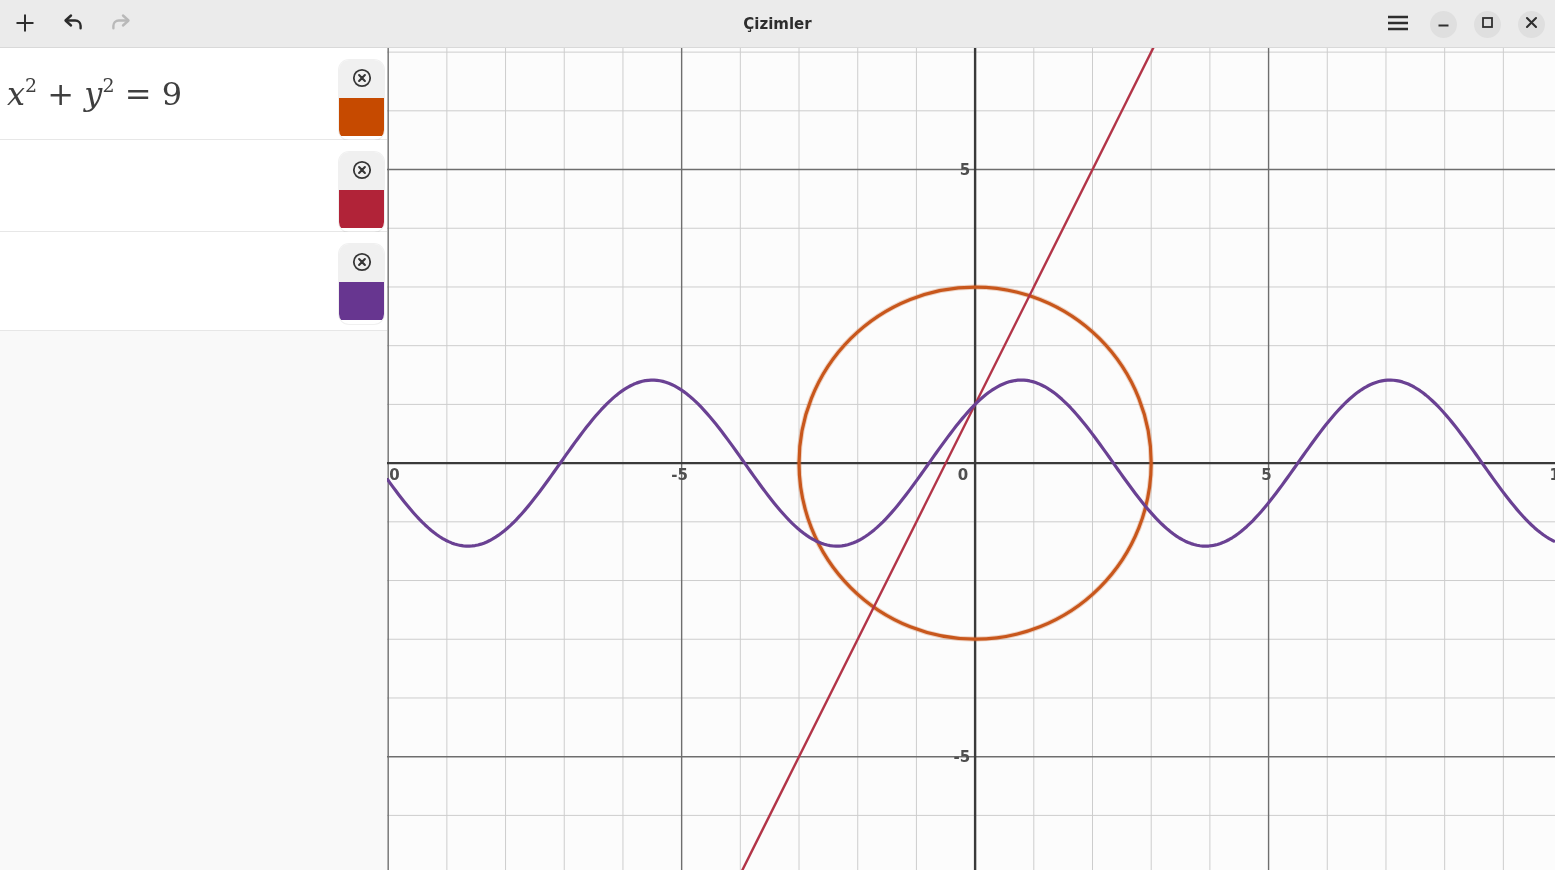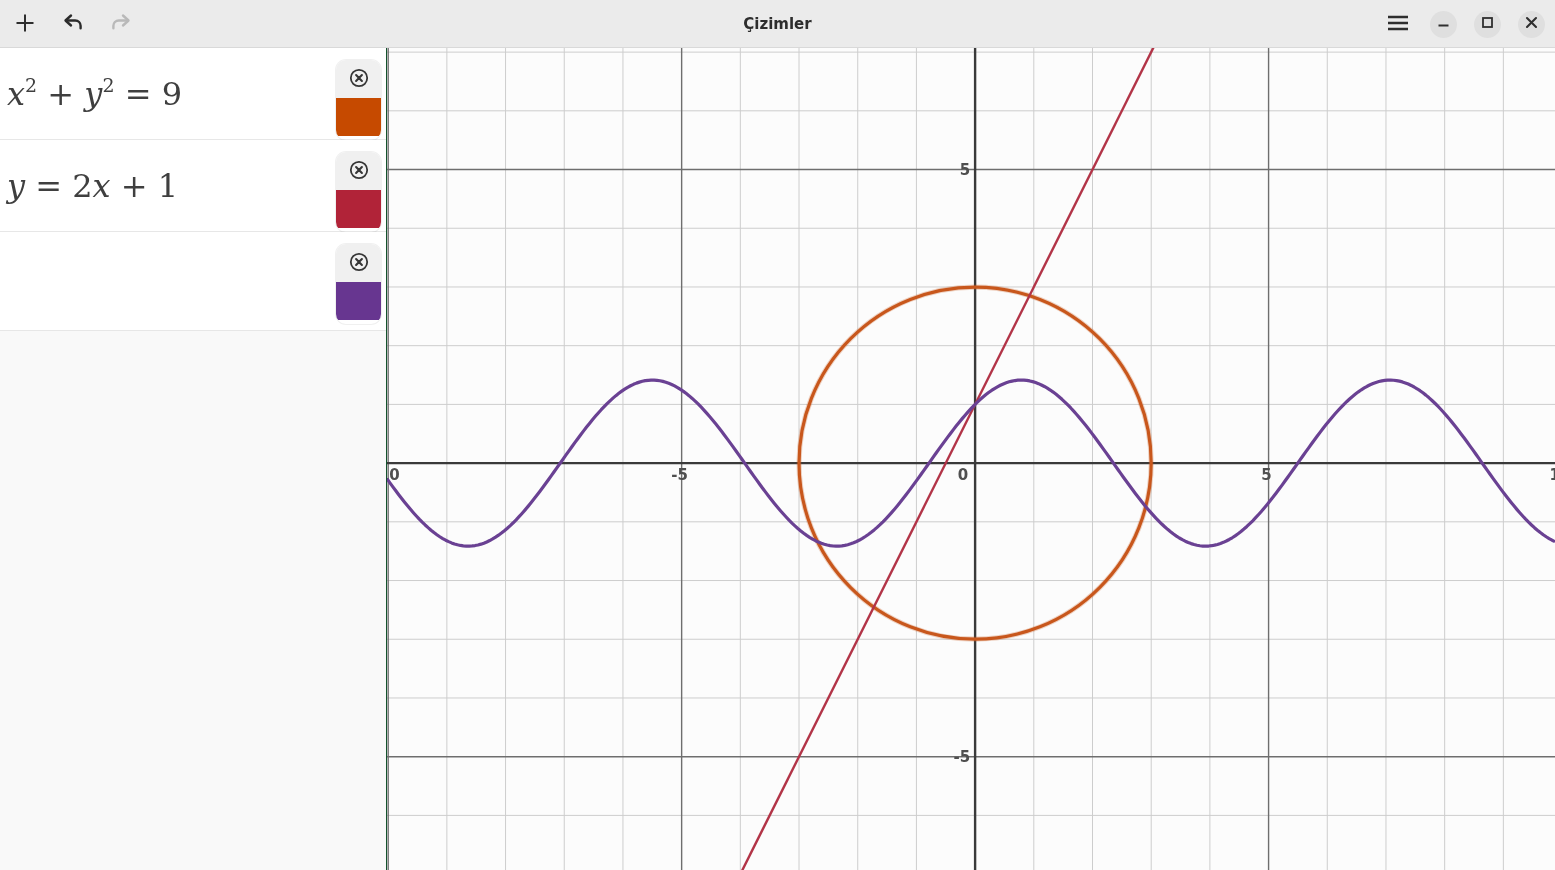--- a/index.html
+++ b/index.html
@@ -15,21 +15,21 @@
   .hb-title { position:absolute; left:0; right:0; top:0; height:48px; display:flex;
     align-items:center; justify-content:center; font-weight:bold; font-size:15px; color:#2d2d2d; pointer-events:none; }
   .icon-btn { width:30px; height:30px; display:flex; align-items:center; justify-content:center;
     border:none; background:transparent; cursor:pointer; }
   .circle-btn { width:27px; height:27px; border-radius:50%; background:#dfdfdf;
     display:flex; align-items:center; justify-content:center; border:none; cursor:pointer; }
   .disabled { opacity:1; }
 
   
   .sidebar { position:absolute; left:0; top:48px; width:390px; height:822px;
-    background:#8b5cf6; border-right:4px solid #14532d; display:flex; flex-direction:column; }
+    background:#8b5cf6; border-right:1px solid #14532d; display:flex; flex-direction:column; }
   .eq-row { position:relative; background:#ffffff; border-bottom:1px solid #e7e7e7;
     display:flex; align-items:center; padding-left:7px; height:92px; }
   .eq-row:nth-child(3) { height:99px; }
   .eq-math { font-family:"DejaVu Serif","Liberation Serif",serif; font-size:32px; color:#3f3f3f; white-space:pre; }
   .m-var { font-style:italic; }
   .m-op  { font-style:normal; }
   .m-fn  { font-style:normal; }
   .m-sup { font-style:normal; font-size:19px; position:relative; top:-13px; }
   .m-cursor { display:inline-block; width:2px; height:34px; background:#1b1b1b;
     vertical-align:-7px; margin-left:1px; }
@@ -122,21 +122,20 @@
                 <circle cx="12" cy="12" r="8.2" fill="none" stroke="#363636" stroke-width="1.8"></circle>
                 <path d="M9.1 9.1 L14.9 14.9 M14.9 9.1 L9.1 14.9" stroke="#363636" stroke-width="2.1" stroke-linecap="round"></path>
               </svg>
           </span>
         </button>
         <button class="eq-swatch" style="background: rgb(198, 74, 0);"></button>
       </div>
     </div>
 
     <div class="eq-row">
-      <div class="eq-math"><span class="m-var">y</span><span class="m-op"> = 2</span><span class="m-var">x</span><span class="m-op"> + 1</span></div>
       <div class="eq-side">
         <button class="eq-del">
           <span>
             <svg width="24" height="24" viewBox="0 0 24 24">
                 <circle cx="12" cy="12" r="8.2" fill="none" stroke="#363636" stroke-width="1.8"></circle>
                 <path d="M9.1 9.1 L14.9 14.9 M14.9 9.1 L9.1 14.9" stroke="#363636" stroke-width="2.1" stroke-linecap="round"></path>
               </svg>
           </span>
         </button>
         <button class="eq-swatch" style="background: rgb(177, 35, 56);"></button>

